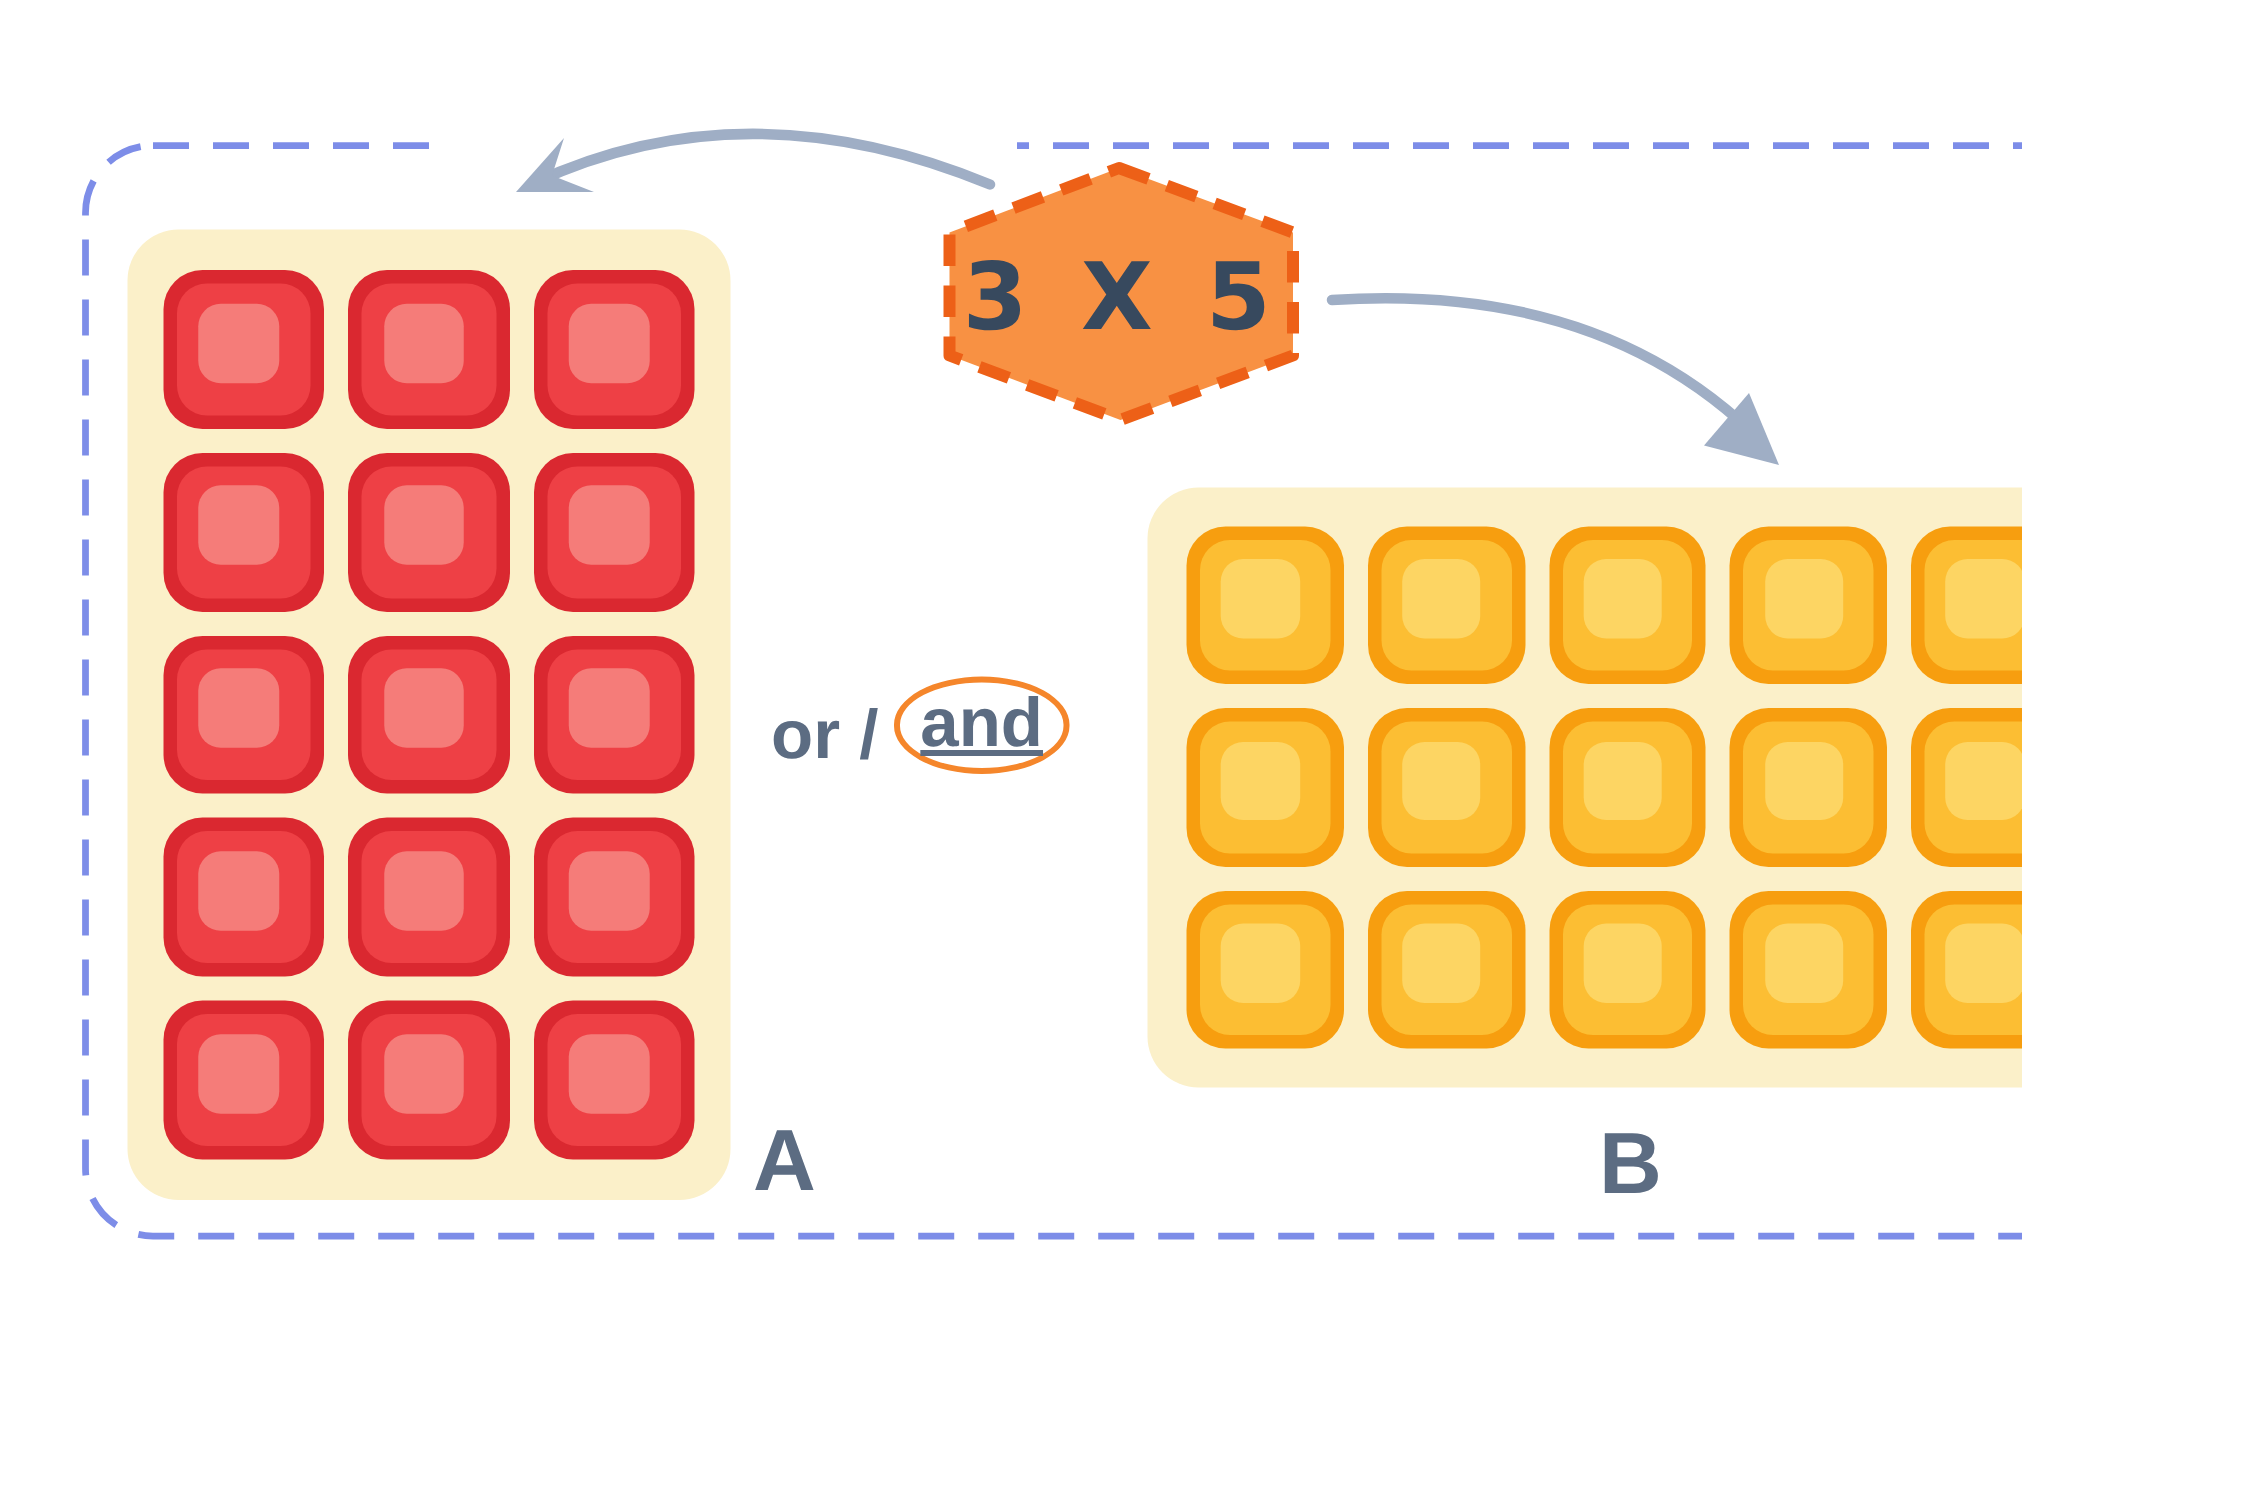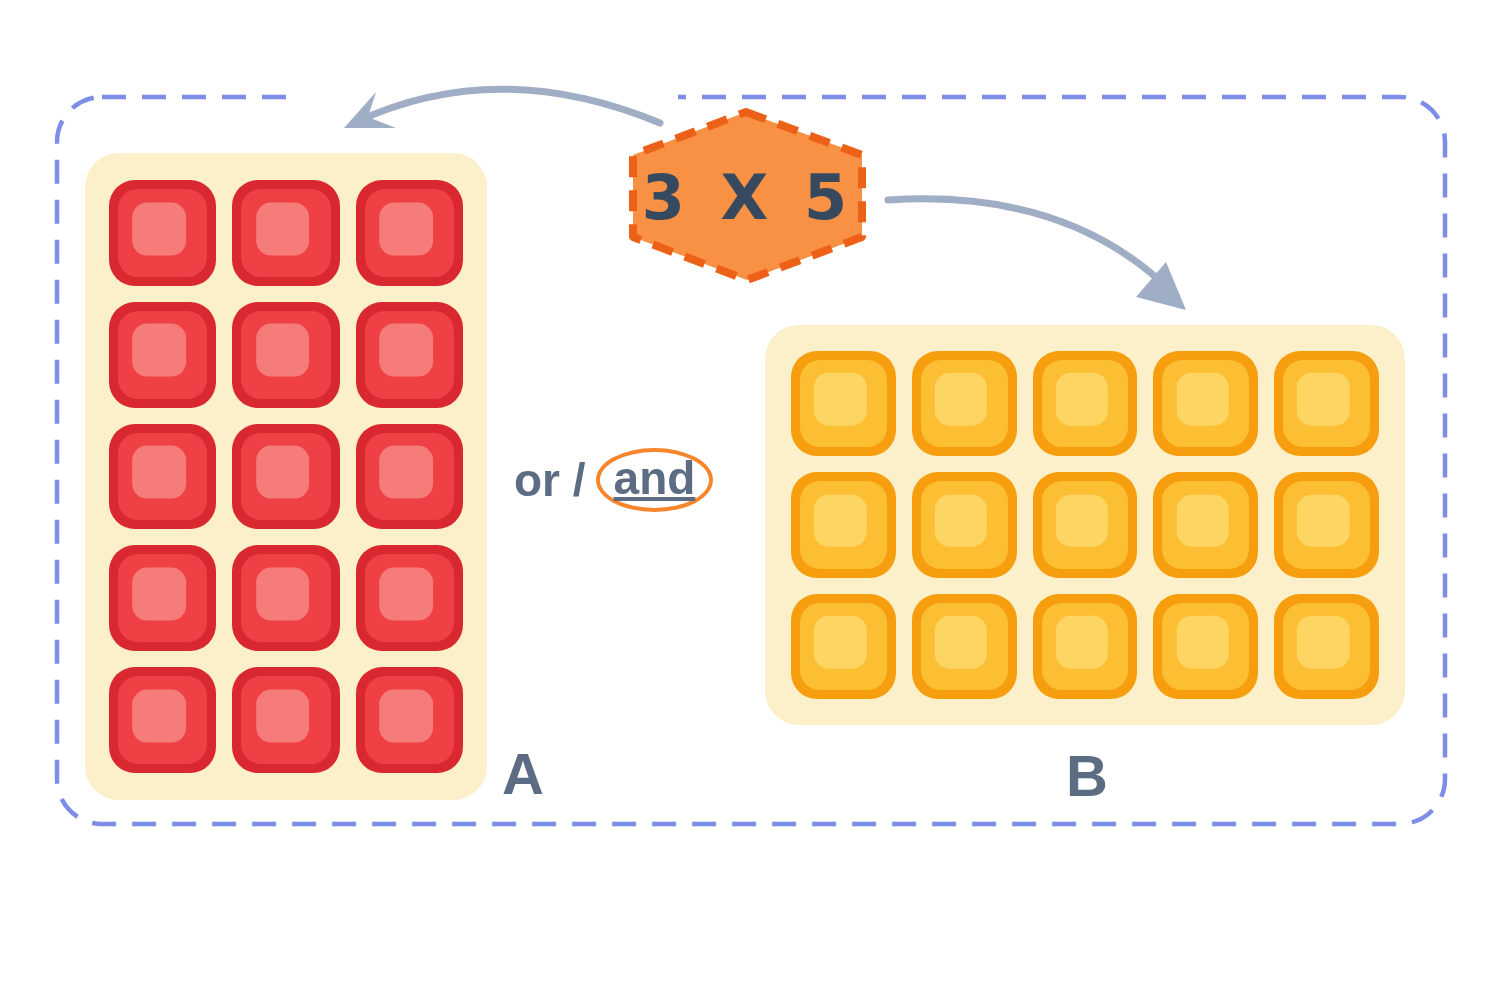--- a/index.html
+++ b/index.html
@@ -1,18 +1,19 @@
 <!DOCTYPE html>
 <html style="--boundary-dash: #7D8DE8; --panel-background: #FBF0C9; --red-tile-outer: #DA2830; --red-tile-mid: #EE4045; --red-tile-core: #F57C79; --yellow-tile-outer: #F79E0F; --yellow-tile-mid: #FCBE33; --yellow-tile-core: #FDD563; --badge-fill: #F89143; --badge-border: #ED6017; --badge-text: #37495E; --arrow: #9FAEC5; --text-slate: #5C6C82; --ellipse-stroke: #F5862B; --logo-blue: #6C80E1; --logo-sun: #F8B02C;"><head>
 <meta charset="utf-8">
 <style>
   html,body{margin:0;padding:0;background:#ffffff;}
   .canvas{
-    position:relative;width:1500px;height:1000px;background:#ffffff;overflow:hidden;
+    position:relative;width:1324px;height:1000px;background:#ffffff;overflow:hidden;
     font-family:"Liberation Sans","DejaVu Sans",sans-serif;
+    padding-left:24px;
   }
   svg.decor{position:absolute;left:0;top:0;width:1500px;height:1000px;pointer-events:none;}
 
   
   .panel{
     position:absolute;box-sizing:border-box;background:var(--panel-background,#FBF0C9);
     border-radius:34px;display:grid;gap:16px;
   }
   .panel-a{left:85px;top:153px;width:402px;height:647px;padding:27px 24px;
     grid-template-columns:repeat(3,1fr);grid-template-rows:repeat(5,1fr);}
@@ -33,21 +34,21 @@
   
   .array-label{
     position:absolute;font-size:58px;font-weight:bold;color:var(--text-slate,#5C6C82);
     letter-spacing:1px;
   }
   .label-a{left:502px;top:740px;}
   .label-b{left:1066px;top:742px;}
 
   
   .connector{
-    position:absolute;left:514px;top:444px;height:72px;display:flex;align-items:center;gap:10px;
+    position:absolute;left:514px;top:444px;height:72px;display:flex;align-items:flex-end;gap:10px;
     font-size:46px;font-weight:bold;color:var(--text-slate,#5C6C82);white-space:nowrap;
   }
   .circled{
     display:inline-block;border:4px solid var(--ellipse-stroke,#F5862B);
     border-radius:50%;padding:1px 14px 5px 14px;line-height:1.1;text-decoration:underline;
   }
 
   
   .badge-text{
     font-family:"DejaVu Sans","Liberation Sans",sans-serif;font-weight:bold;

